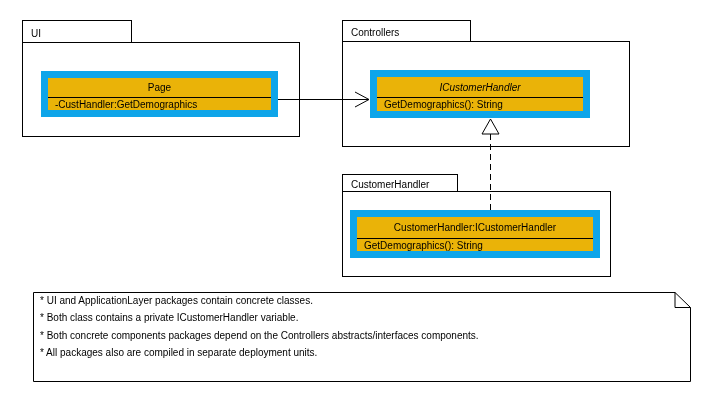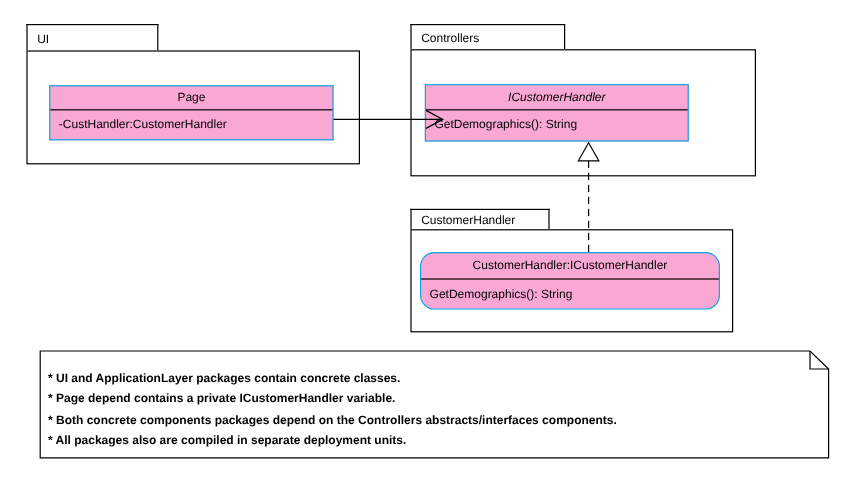--- a/index.html
+++ b/index.html
@@ -8,65 +8,65 @@
     font-family:"Liberation Sans",sans-serif;font-size:10px;color:#000000;
     overflow:hidden;
   }
   .abs{position:absolute;box-sizing:border-box;}
   .pkg-tab{
     border:1px solid #000;border-bottom:none;background:#fff;
     display:flex;align-items:flex-end;padding:0 0 3px 8px;
   }
   .pkg-body{border:1px solid #000;background:#fff;}
   .cls{
-    border:1px solid #0ea5e9;background:#f9a8d4;display:flex;flex-direction:column;
+    border:7px solid #0ea5e9;background:#eab308;display:flex;flex-direction:column;
   }
   .cls-name{
     border-bottom:1px solid #000;display:flex;align-items:center;justify-content:center;
     flex:0 0 auto;
   }
   .cls-name.italic{font-style:italic;}
   .cls-member{display:flex;align-items:center;padding-left:7px;flex:1 1 auto;}
   .overlay{position:absolute;left:0;top:0;pointer-events:none;}
   .note-text{
-    position:absolute;left:40px;top:307px;width:645px;
-    line-height:17.4px;white-space:nowrap;font-weight:bold;
+    position:absolute;left:40px;top:292px;width:645px;
+    line-height:17.4px;white-space:nowrap;
   }
 </style>
 </head>
 <body>
 
 <div class="canvas">
 
   <div class="abs pkg-tab" style="left:22px;top:20px;width:110px;height:22px;">
     <span>UI</span>
   </div>
   <div class="abs pkg-body" style="left:22px;top:42px;width:278px;height:95px;"></div>
 
   <div class="abs cls" style="left:41px;top:71px;width:237px;height:46px;">
     <div class="cls-name" style="height:19px;">Page</div>
-    <div class="cls-member">-CustHandler:CustomerHandler</div>
+    <div class="cls-member">-CustHandler:GetDemographics</div>
   </div>
 
   <div class="abs pkg-tab" style="left:342px;top:20px;width:129px;height:21px;">
     <span>Controllers</span>
   </div>
   <div class="abs pkg-body" style="left:342px;top:41px;width:288px;height:106px;"></div>
 
-  <div class="abs cls" style="left:354px;top:70px;width:220px;height:48px;">
+  <div class="abs cls" style="left:370px;top:70px;width:220px;height:48px;">
     <div class="cls-name italic" style="height:20px;">ICustomerHandler</div>
     <div class="cls-member">GetDemographics(): String</div>
   </div>
 
   <div class="abs pkg-tab" style="left:342px;top:174px;width:116px;height:17px;padding-bottom:1px;">
     <span>CustomerHandler</span>
   </div>
   <div class="abs pkg-body" style="left:342px;top:191px;width:269px;height:86px;"></div>
 
-  <div class="abs cls" style="left:350px;top:210px;width:250px;height:48px;border-radius:12px;">
+  <div class="abs cls" style="left:350px;top:210px;width:250px;height:48px;">
     <div class="cls-name" style="height:21px;">CustomerHandler:ICustomerHandler</div>
     <div class="cls-member">GetDemographics(): String</div>
   </div>
 
   <svg class="overlay" width="710" height="400" viewBox="0 0 710 400">
 
     <g>
       <line x1="278" y1="99.5" x2="369" y2="99.5" stroke="#000" stroke-width="1"></line>
       <polyline points="355,92 369,99.5 355,107" fill="none" stroke="#000" stroke-width="1"></polyline>
     </g>
@@ -77,18 +77,18 @@
     </g>
 
     <g>
       <polygon points="33.5,292.5 675,292.5 690.5,307.5 690.5,381.5 33.5,381.5" fill="#ffffff" stroke="#000" stroke-width="1"></polygon>
       <polyline points="675,292.5 675,307.5 690.5,307.5" fill="none" stroke="#000" stroke-width="1"></polyline>
     </g>
   </svg>
 
   <div class="note-text">
     <div>* UI and ApplicationLayer packages contain concrete classes.</div>
-    <div>* Page depend contains a private ICustomerHandler variable.</div>
+    <div>* Both class contains a private ICustomerHandler variable.</div>
     <div>* Both concrete components packages depend on the Controllers abstracts/interfaces components.</div>
     <div>* All packages also are compiled in separate deployment units.</div>
   </div>
 
 </div>
 
 </body></html>

